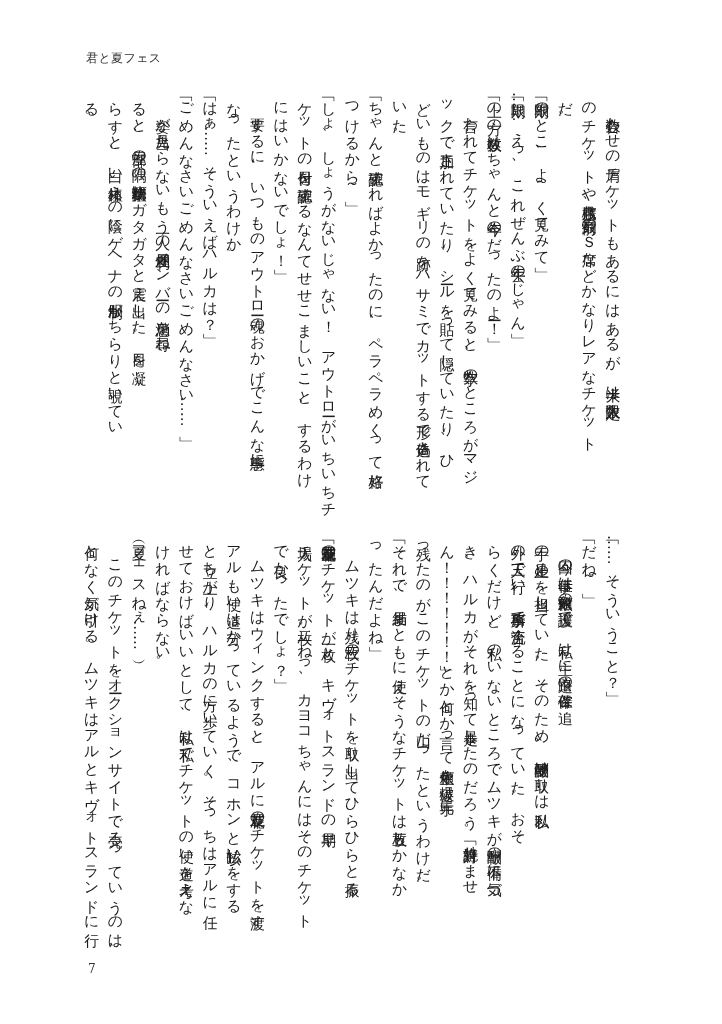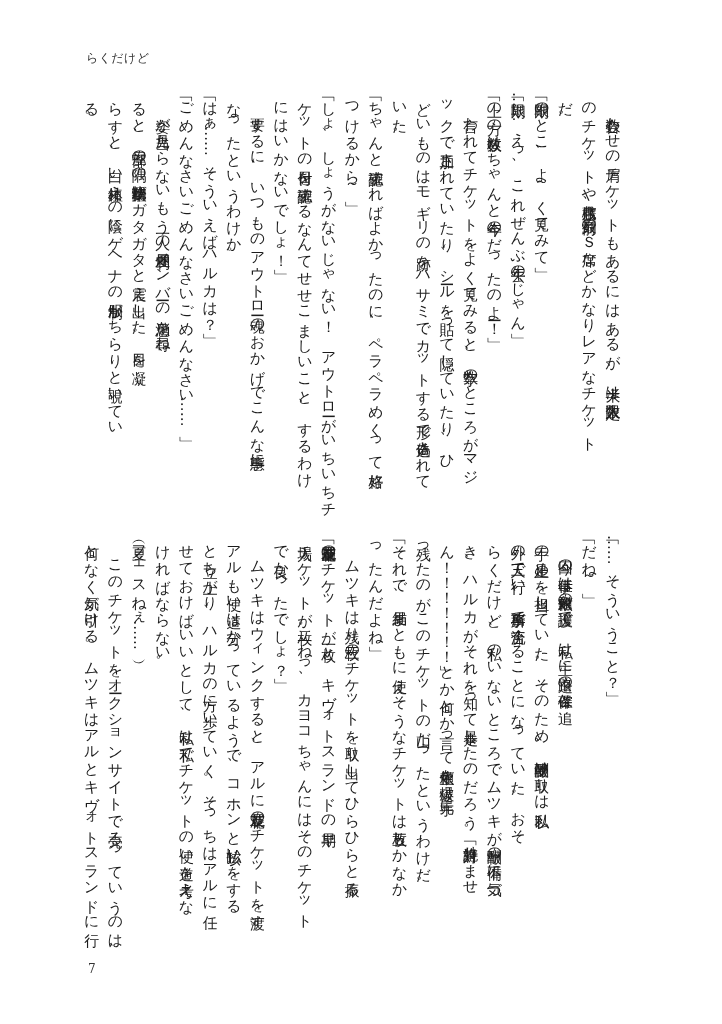--- a/index.html
+++ b/index.html
@@ -49,21 +49,21 @@
       left: 88px;
       top: 962px;
       font-size: 12px;
       color: #333333;
       font-family: "DejaVu Serif", serif;
     }
   </style>
 </head>
 <body>
 
-<div class="running-header">らくだけど</div>
+<div class="running-header">君と夏フェス</div>
 
 <div class="text-block upper">
   <div class="col">　数合わせの屑チケットもあるにはあるが、大半は人数限定</div>
   <div class="col">のチケットや桟敷席、最前列のＳ席などかなりレアなチケット</div>
   <div class="col">だ。</div>
   <div class="col">「期限のとこ、よ～く見てみて」</div>
   <div class="col">「期限……えっ、これぜんぶ去年のじゃん」</div>
   <div class="col">「上の方の数枚はちゃんと今年のだったのよー！」</div>
   <div class="col">　言われてチケットをよく見てみると、数字のところがマジ</div>
   <div class="col">ックで加工されていたり、シールを貼って隠していたり、ひ</div>

